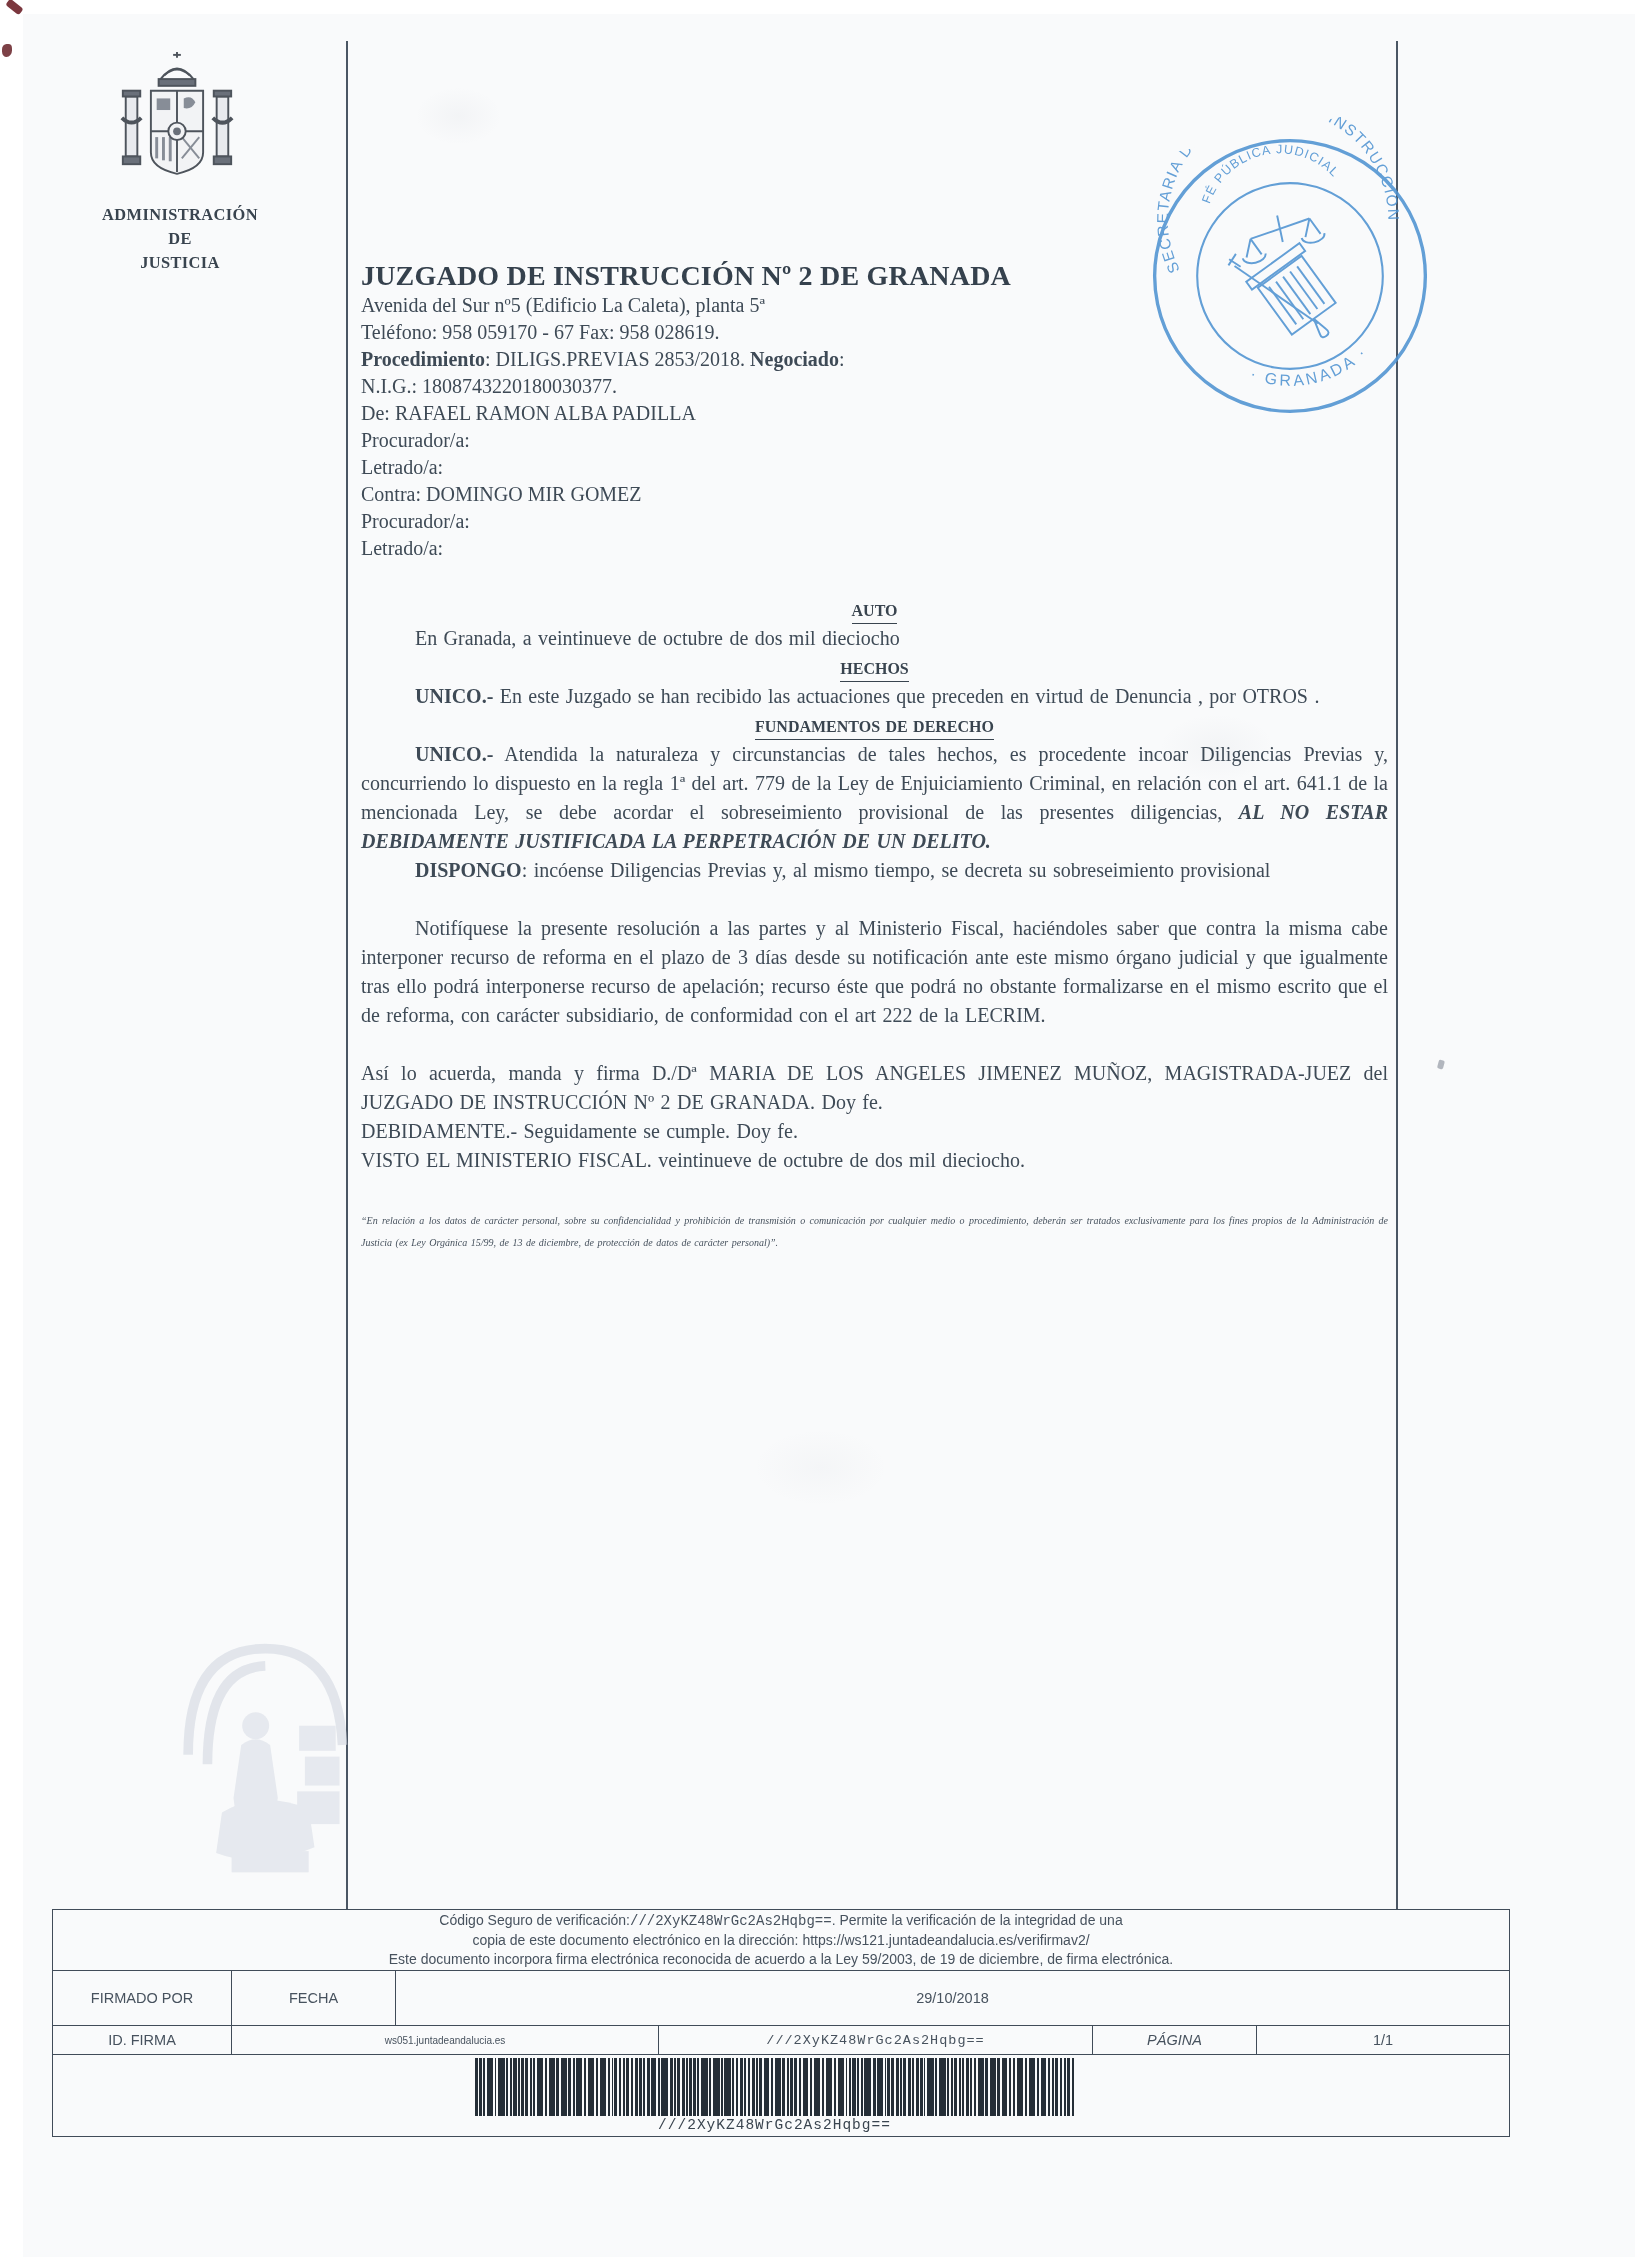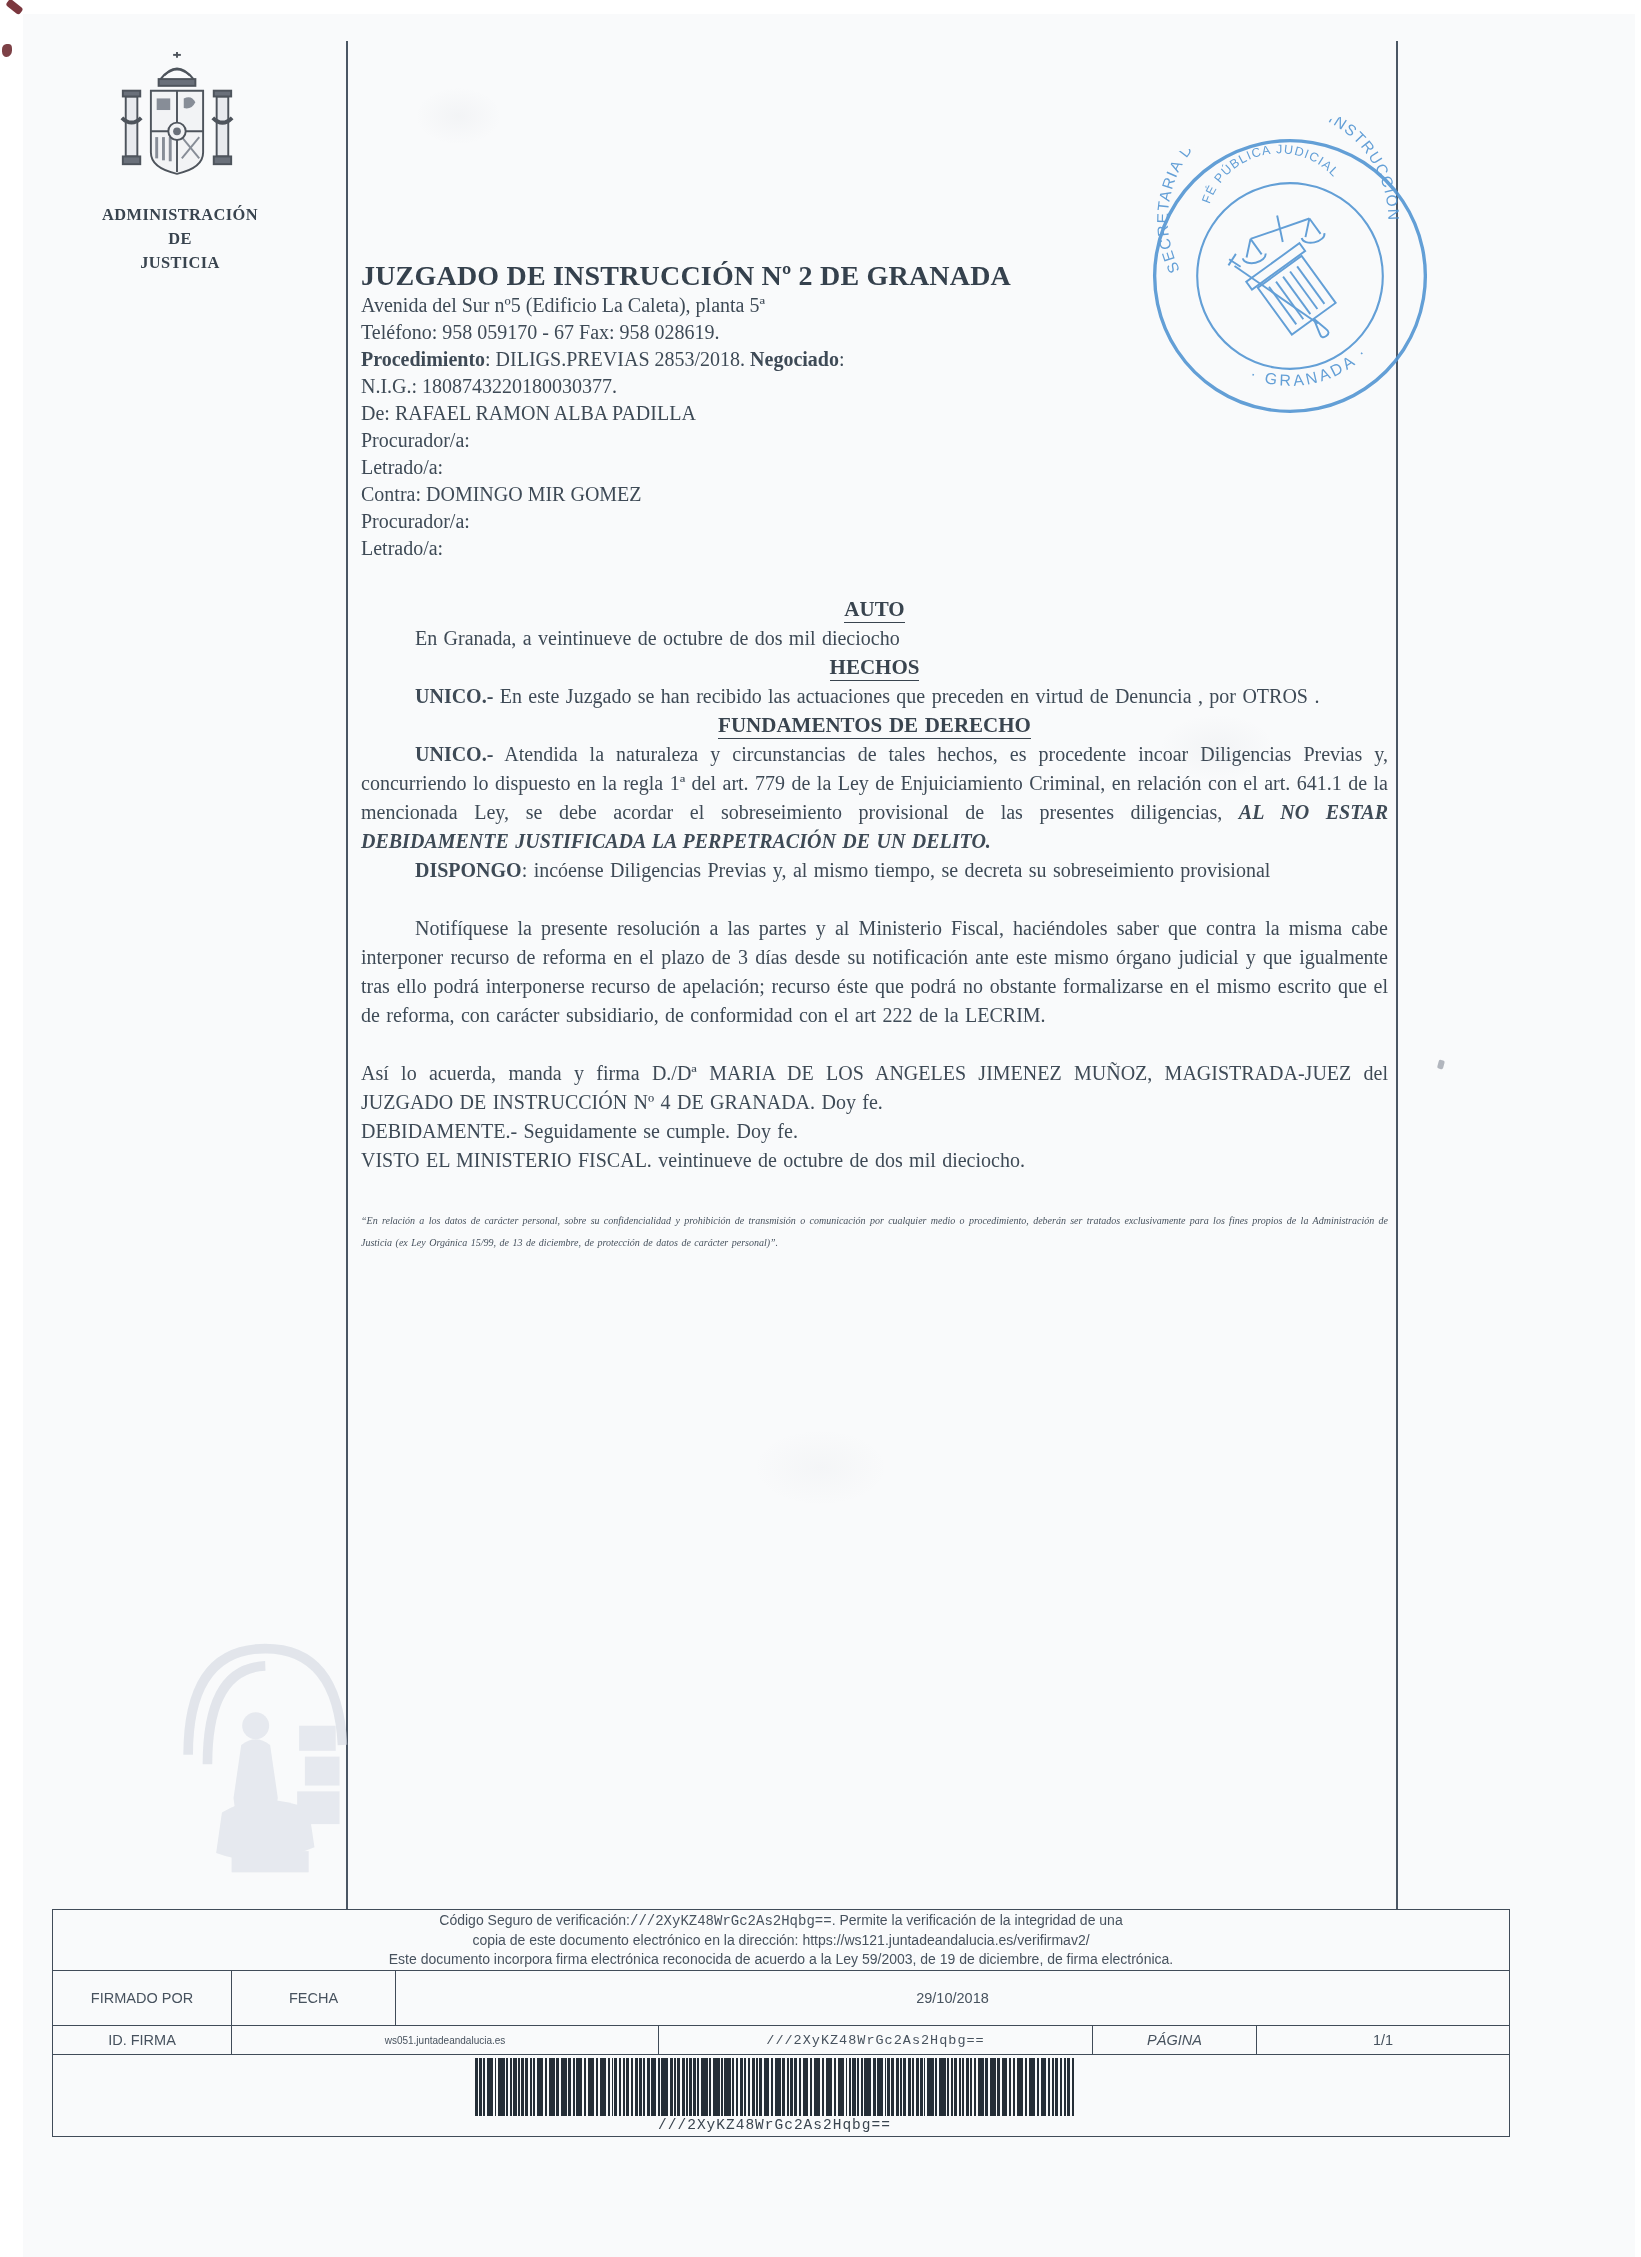--- a/index.html
+++ b/index.html
@@ -18,21 +18,21 @@
   
   .header{position:absolute;left:361px;top:259px;width:1028px;}
   .doc-title{font-size:28px;font-weight:bold;color:#35414d;letter-spacing:0.2px;line-height:33px;}
   .h-line{font-size:20px;line-height:27px;}
   .b{font-weight:bold;}
 
   
   .bodytext{position:absolute;left:361px;top:595px;width:1027px;font-size:20px;line-height:29px;
             text-align:justify;word-spacing:1.4px;}
   .center-line{text-align:center;}
-  .heading{font-weight:bold;font-size:21px;display:inline-block;border-bottom:1.9px solid #39444f;
+  .heading{font-weight:bold;font-size:16px;display:inline-block;border-bottom:1.9px solid #39444f;
            color:#39444f;line-height:25px;}
   .indent{text-indent:54px;}
   .noindent{text-indent:0;}
   .em-bi{font-weight:bold;font-style:italic;}
   .gap30{height:29px;}
   .privacy{margin-top:35px;font-size:10px;font-style:italic;line-height:22px;color:#47525e;
            text-align:justify;word-spacing:1px;}
 
   
   .stamp{position:absolute;left:1145px;top:131px;width:290px;height:290px;
@@ -200,21 +200,21 @@
     <div class="center-line"><span class="heading">AUTO</span></div>
     <div class="indent" style="text-align:left;">En Granada, a veintinueve de octubre de dos mil dieciocho</div>
     <div class="center-line"><span class="heading">HECHOS</span></div>
     <p class="indent" style="margin:0;"><span class="b">UNICO.-</span><span> En este Juzgado se han recibido las actuaciones que preceden en virtud de Denuncia , por OTROS  .</span></p>
     <div class="center-line"><span class="heading">FUNDAMENTOS DE DERECHO</span></div>
     <p class="indent" style="margin:0;"><span class="b">UNICO.-</span><span> Atendida la naturaleza y circunstancias de tales hechos, es procedente incoar Diligencias Previas y, concurriendo lo dispuesto en la regla 1ª del art. 779 de la Ley de Enjuiciamiento Criminal, en relación con el art. 641.1 de la mencionada Ley, se debe acordar el sobreseimiento provisional de las presentes diligencias, </span><span class="em-bi">AL NO ESTAR DEBIDAMENTE JUSTIFICADA LA PERPETRACIÓN DE UN DELITO.</span></p>
     <p class="indent" style="margin:0;"><span class="b">DISPONGO</span><span>: incóense Diligencias Previas y, al mismo tiempo, se decreta su sobreseimiento provisional</span></p>
     <div class="gap30"></div>
     <p class="indent" style="margin:0;">Notifíquese la presente resolución a las partes y al Ministerio Fiscal, haciéndoles saber que contra la misma cabe interponer recurso de reforma en el plazo de 3 días desde su notificación ante este mismo órgano judicial y que igualmente tras ello podrá interponerse recurso de apelación; recurso éste que podrá no obstante formalizarse en el mismo escrito que el de reforma, con carácter subsidiario, de conformidad con el art 222 de la LECRIM.</p>
     <div class="gap30"></div>
-    <p class="noindent" style="margin:0;">Así lo acuerda, manda y firma D./Dª MARIA DE LOS ANGELES JIMENEZ MUÑOZ, MAGISTRADA-JUEZ del JUZGADO DE INSTRUCCIÓN Nº 4 DE GRANADA. Doy fe.</p>
+    <p class="noindent" style="margin:0;">Así lo acuerda, manda y firma D./Dª MARIA DE LOS ANGELES JIMENEZ MUÑOZ, MAGISTRADA-JUEZ del JUZGADO DE INSTRUCCIÓN Nº 2 DE GRANADA. Doy fe.</p>
     <div style="text-align:left;">DEBIDAMENTE.- Seguidamente se cumple. Doy fe.</div>
     <div style="text-align:left;">VISTO EL MINISTERIO FISCAL. veintinueve de octubre de dos mil dieciocho.</div>
     <p class="privacy">“En relación a los datos de carácter personal, sobre su confidencialidad y prohibición de transmisión o comunicación por cualquier medio o procedimiento, deberán ser tratados exclusivamente para los fines propios de la Administración de Justicia (ex Ley Orgánica 15/99, de 13 de diciembre, de protección de datos de carácter personal)”.</p>
   </div>
 
   <svg class="watermark" viewBox="0 0 200 310">
     <g fill="none" stroke="#d6dbe4" stroke-width="10">
       <path d="M25 150 Q25 40 105 40 Q180 40 185 140"></path>
       <path d="M45 160 Q45 60 105 58"></path>
     </g>

